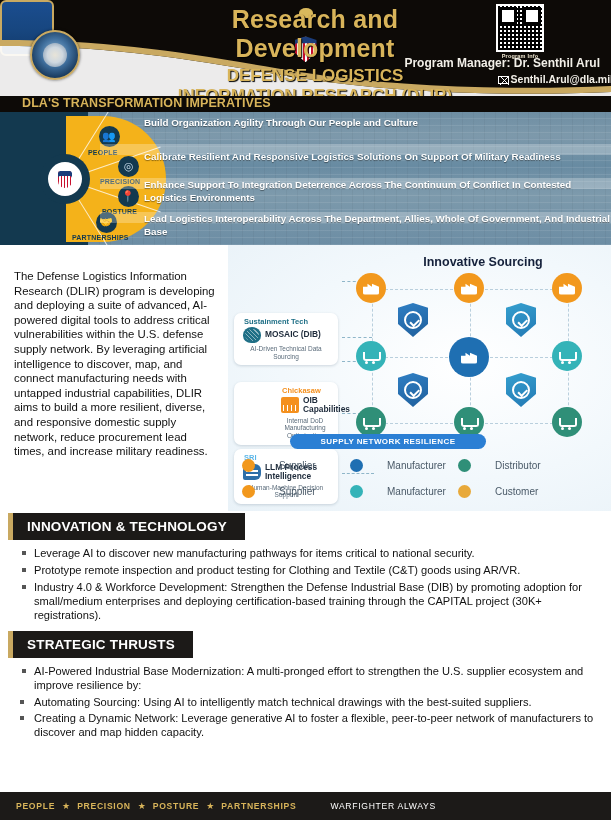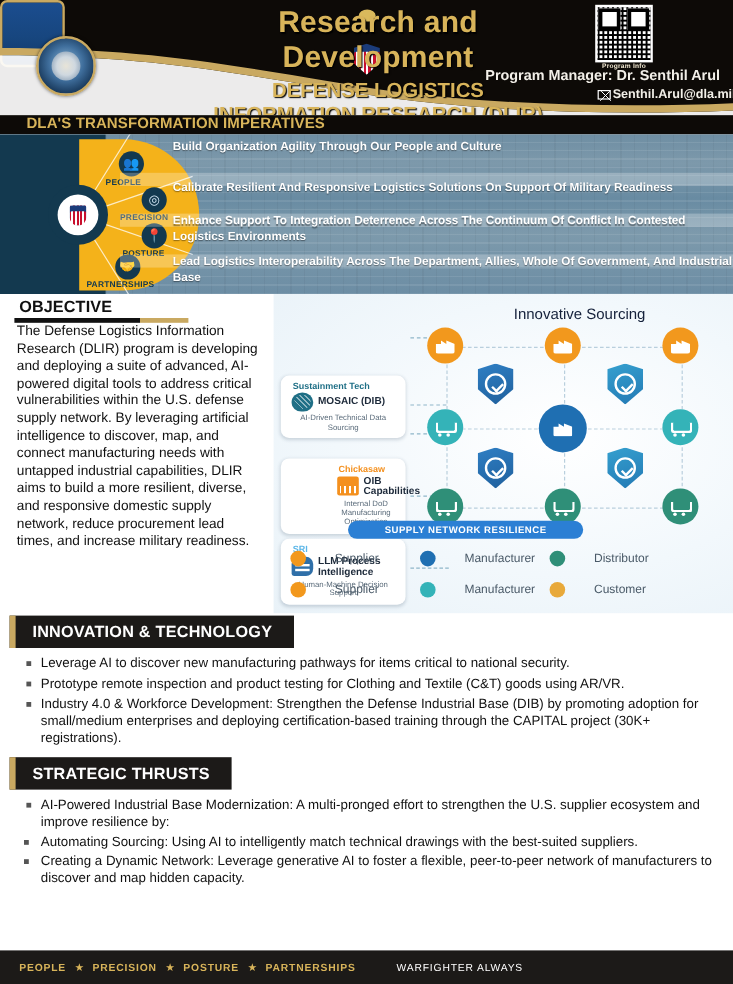--- a/index.html
+++ b/index.html
@@ -181,21 +181,21 @@
     position:absolute; left:14px; top:24px; width:205px;
     font-size:11.4px; line-height:14.6px; color:#111; text-align:left;
   }
 
   .diagram {
     position:absolute; left:228px; top:0px; width:383px; height:266px;
     background: radial-gradient(ellipse at 62% 45%, #ffffff 0%, #f2f8fc 55%, #e9f2f8 100%);
   }
   .diag-title {
     position:absolute; left:140px; top:10px; width:230px; text-align:center;
-    font-size:12.5px; font-weight:normal; color:#14203a;
+    font-size:12.5px; font-weight:bold; color:#14203a;
   }
   .card {
     position:absolute; width:104px; background:#ffffff; border-radius:7px;
     box-shadow: 0 1px 3px rgba(20,50,80,.18); padding:4px 4px 5px 4px; text-align:center;
   }
   .card .org { font-size:7.5px; font-weight:bold; display:block; text-align:left; margin-left:6px;}
   .card .row { display:flex; align-items:center; gap:4px; margin:1px 0 0 5px; text-align:left;}
   .card .nm { font-size:8.4px; font-weight:bold; color:#1d2a3a; line-height:9.4px;}
   .card .sub { font-size:6.5px; color:#5a6b7a; line-height:7.6px; margin-top:2px;}
   .ic { width:18px; height:16px; flex:0 0 18px; position:relative;}
@@ -366,24 +366,20 @@
     <div class="imp-rows">
       <div class="imp-row" style="top:5px;">Build Organization Agility Through Our People and Culture</div>
       <div class="imp-row" style="top:39px;">Calibrate Resilient And Responsive Logistics Solutions On Support Of Military Readiness</div>
       <div class="imp-row" style="top:67px;">Enhance Support To Integration Deterrence Across The Continuum Of Conflict In Contested Logistics Environments</div>
       <div class="imp-row" style="top:101px;">Lead Logistics Interoperability Across The Department, Allies, Whole Of Government, And Industrial Base</div>
     </div>
   </div>
 
   <div class="mid">
 
-    <div class="obj-head">
-      <div class="sec-hdr-plain">OBJECTIVE</div>
-      <div class="sec-underline gold-right"></div>
-    </div>
     <div class="obj-text">The Defense Logistics Information Research (DLIR) program is developing and deploying a suite of advanced, AI-powered digital tools to address critical vulnerabilities within the U.S. defense supply network. By leveraging artificial intelligence to discover, map, and connect manufacturing needs with untapped industrial capabilities, DLIR aims to build a more resilient, diverse, and responsive domestic supply network, reduce procurement lead times, and increase military readiness.</div>
 
     <div class="diagram">
       <div class="diag-title">Innovative Sourcing</div>
 
 
       <div class="card" style="left:6px; top:68px;">
         <span class="org" style="color:#1f6f86">Sustainment Tech</span>
         <div class="row">
             <span class="ic brain-ic"></span>

